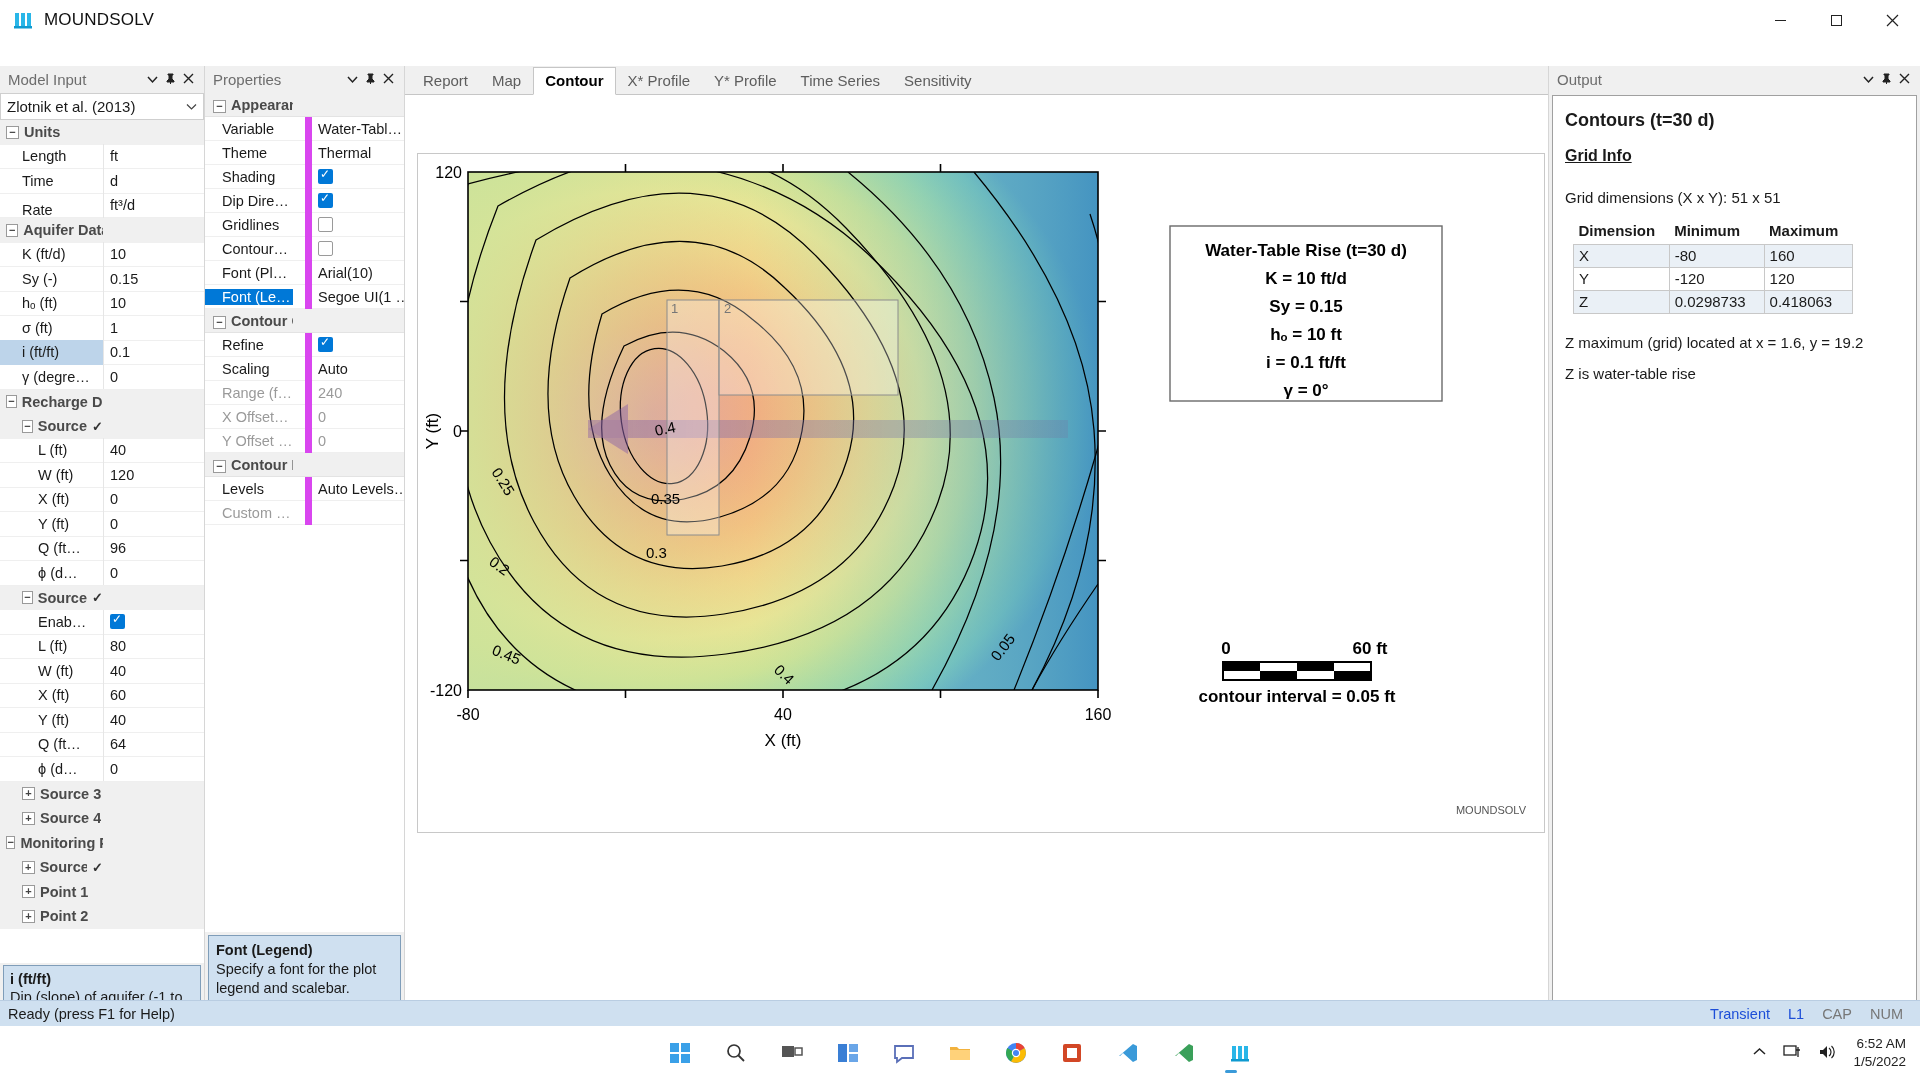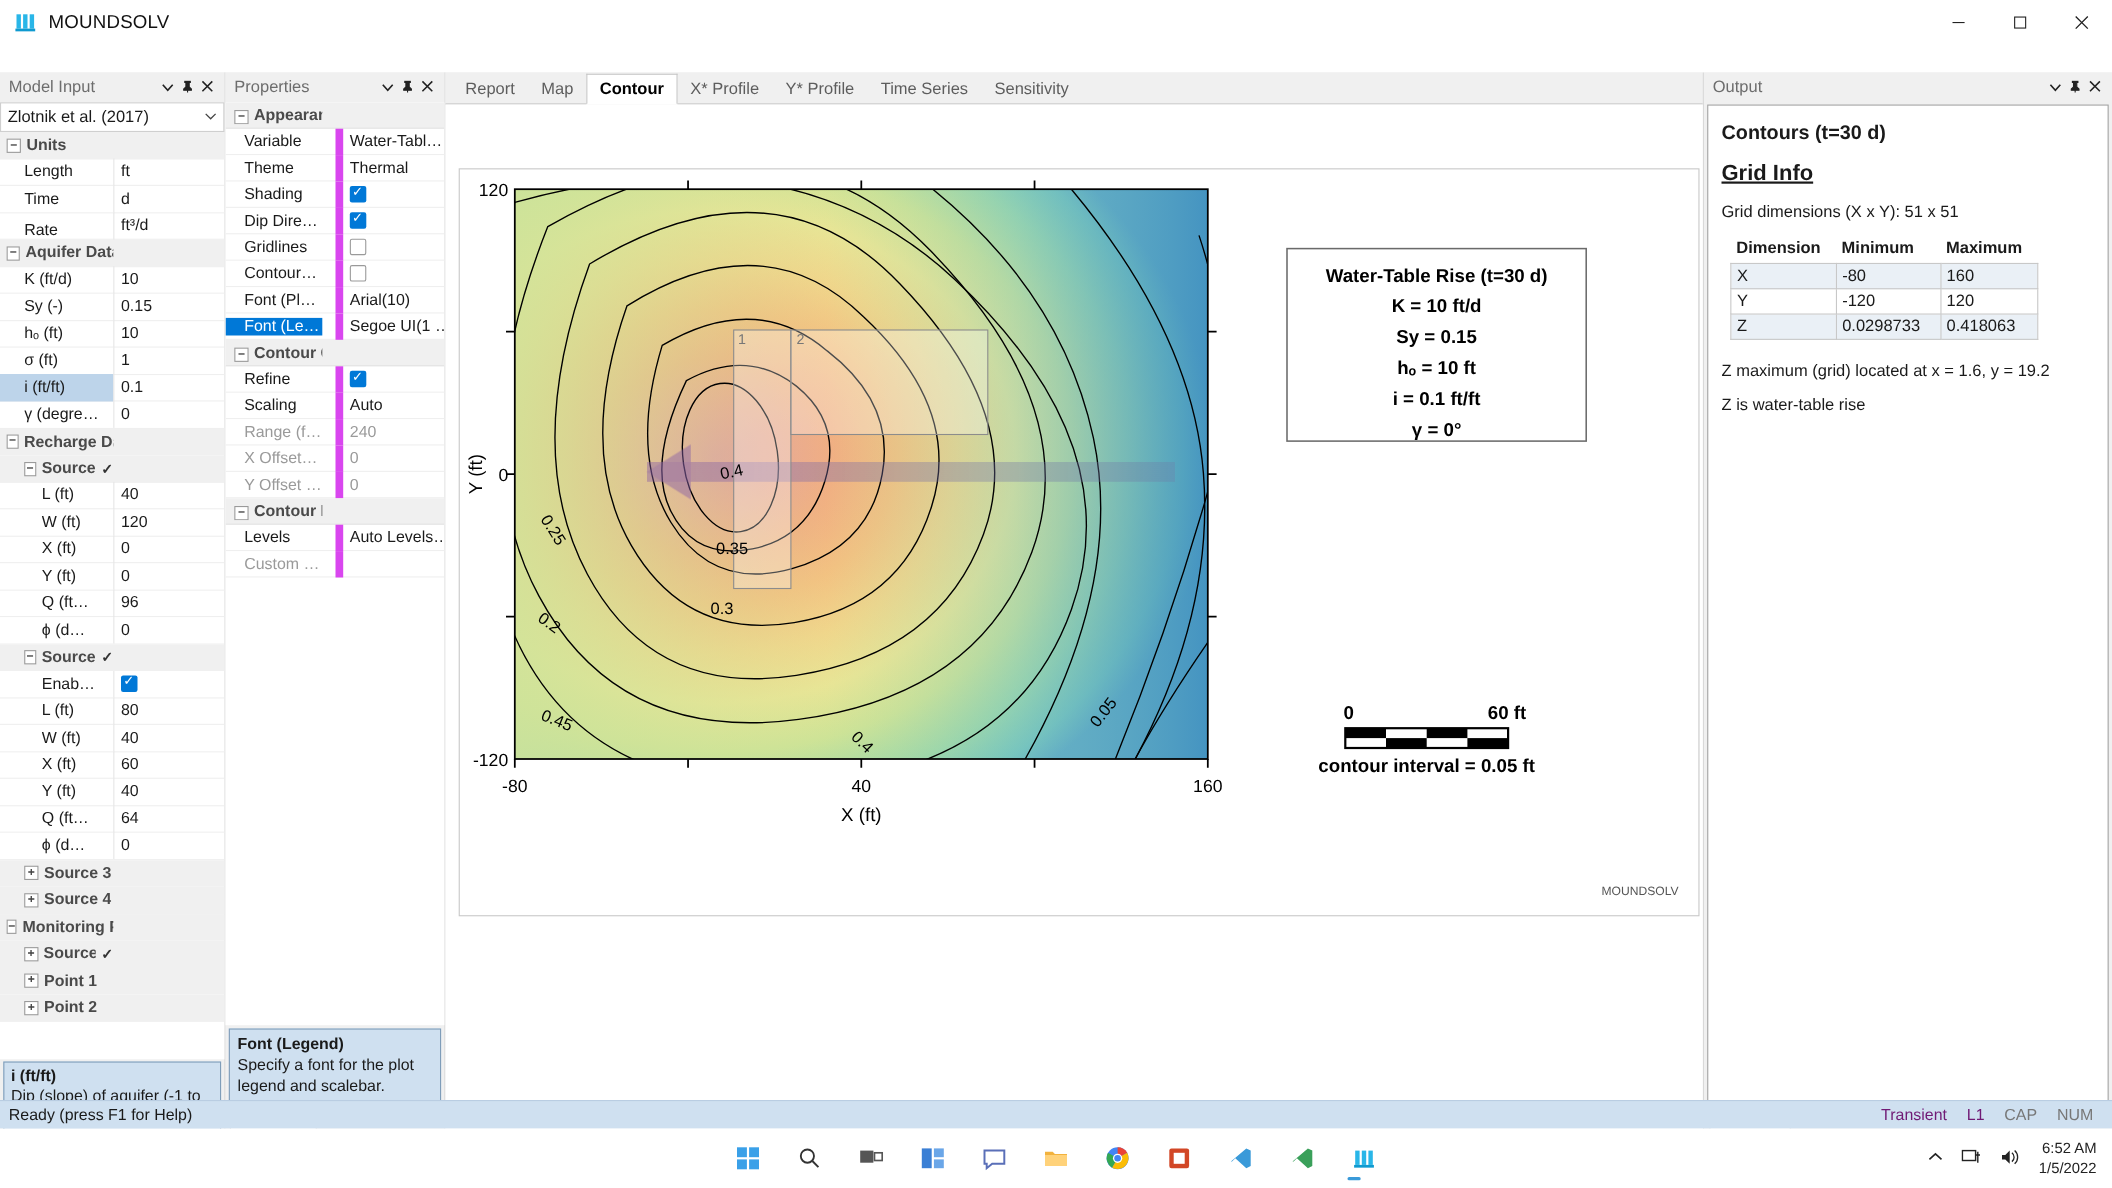--- a/index.html
+++ b/index.html
@@ -103,36 +103,36 @@
                 overflow:hidden; }
   .plotcard { position:absolute; left:12px; top:58px; width:1128px; height:680px;
               background:#fff; border:1px solid #c8c8c8; }
 
   
   .output { width:372px; display:flex; flex-direction:column; background:#f0f0f0;
             border-left:1px solid #d6d6d6; }
   .outbody { flex:1; margin:2px 3px; background:#fff; border:1px solid #a0a0a0;
              padding:14px 12px; overflow:hidden; font-size:15px; }
   .outbody h2 { font-size:18px; margin:0 0 16px 0; }
-  .outbody h3 { font-size:20px; margin:0 0 14px 0; text-decoration:underline; }
+  .outbody h3 { font-size:16px; margin:0 0 24px 0; text-decoration:underline; }
   .outbody p { margin:0 0 14px 0; }
   table.gridinfo { border-collapse:collapse; margin:4px 0 20px 8px; font-size:15px; }
   table.gridinfo th { text-align:left; padding:2px 14px 5px 5px; font-size:15px; }
   table.gridinfo td { border:1px solid #c8c8c8; padding:2px 18px 3px 5px; background:#eaf0f6; }
   table.gridinfo tr.alt td { background:#ffffff; }
   .outtabrow { height:28px; display:flex; align-items:flex-end; padding-left:5px; }
   .outtab { background:#fff; border:1px solid #cfcfcf; border-bottom:none; padding:3px 13px;
             font-size:15px; }
 
   
   .statusbar { position:absolute; left:0; right:0; bottom:54px; height:26px; background:#cfe0f0;
                display:flex; align-items:center; font-size:14.5px; padding:0 8px;
                border-top:1px solid #b9cde2; }
   .sb-left { flex:1; }
-  .sb-cell { padding:0 9px; color:#701a75; }
+  .sb-cell { padding:0 9px; color:#1d4ed8; }
   .sb-cell.dim { color:#777; }
 
   
   .taskbar { position:absolute; left:0; right:0; bottom:0; height:54px; background:#ffffff;
              display:flex; align-items:center; justify-content:center; }
   .tb-icons { display:flex; gap:14px; align-items:center; }
   .tbi { width:42px; height:42px; display:flex; align-items:center; justify-content:center;
          position:relative; }
   .tb-right { position:absolute; right:0; top:0; height:54px; display:flex; align-items:center;
               gap:16px; padding-right:14px; font-size:13.5px; color:#222; }
@@ -199,21 +199,21 @@
           </span>
           <span class="hbtn">
             <svg width="11" height="11" viewBox="0 0 11 11">
                 <path d="M1 1 L10 10 M10 1 L1 10" stroke="#222" stroke-width="1.4"></path>
               </svg>
           </span>
         </div>
       </div>
 
       <div class="mi-combo">
-        <span class="cv">Zlotnik et al. (2017)</span>
+        <span class="cv">Zlotnik et al. (2013)</span>
         <span class="ca">
           <svg width="11" height="8" viewBox="0 0 11 8">
               <path d="M1 1.5 L5.5 6 L10 1.5" stroke="#444" stroke-width="1.2" fill="none"></path>
             </svg>
         </span>
       </div>
 
       <div class="tree" id="mi-tree">
           <div class="trow grp">
             <div class="tlabel" style="padding-left: 6px; width: 103px;">

